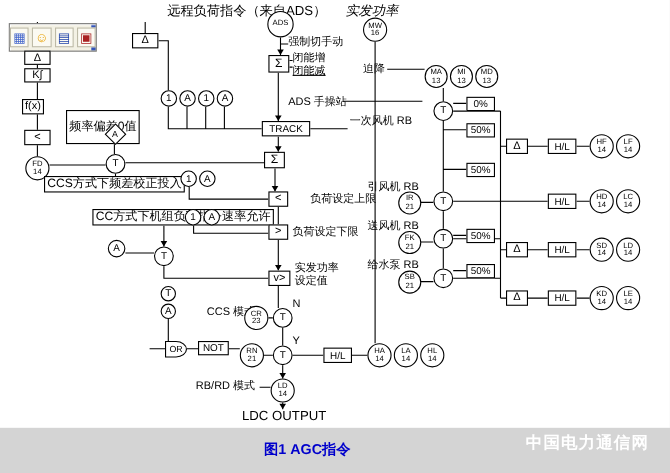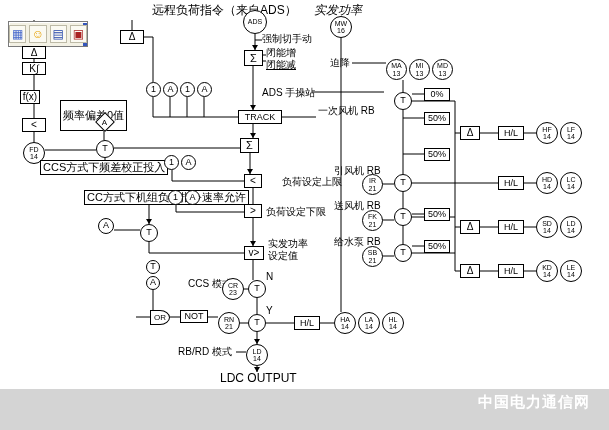--- a/index.html
+++ b/index.html
@@ -196,15 +196,16 @@
 14</div>
     <div class="box" style="left:460px;top:264px;width:20px;height:14px;">Δ</div>
     <div class="box" style="left:498px;top:264px;width:26px;height:14px;font-size:9px;">H/L</div>
     <div class="circ" style="left:536px;top:260px;width:22px;height:22px;">KD
 14</div>
     <div class="circ" style="left:560px;top:260px;width:22px;height:22px;">LE
 14</div>
   </div>
 
   <div id="footer">
+    <div id="caption">图1  AGC指令</div>
     <div id="watermark">中国电力通信网</div>
   </div>
 </div>
 
 </body></html>

